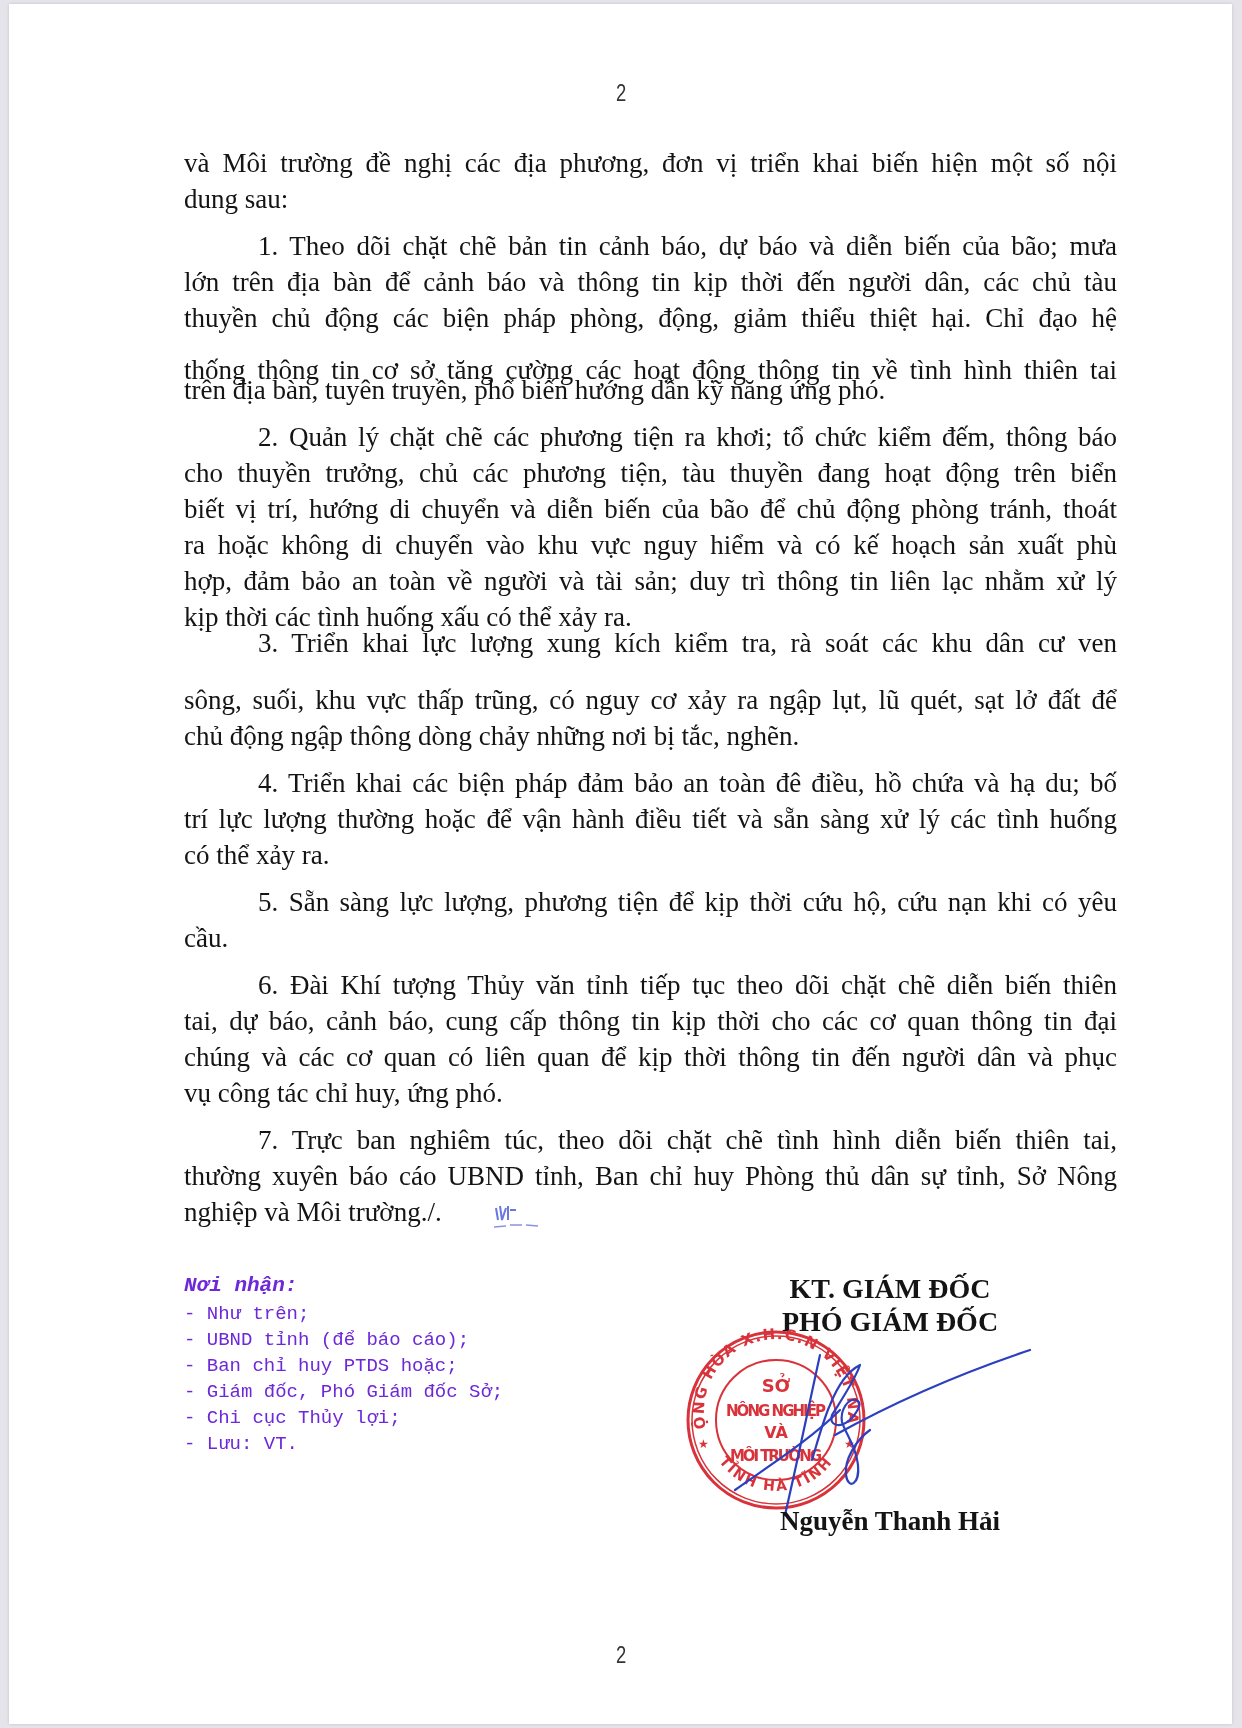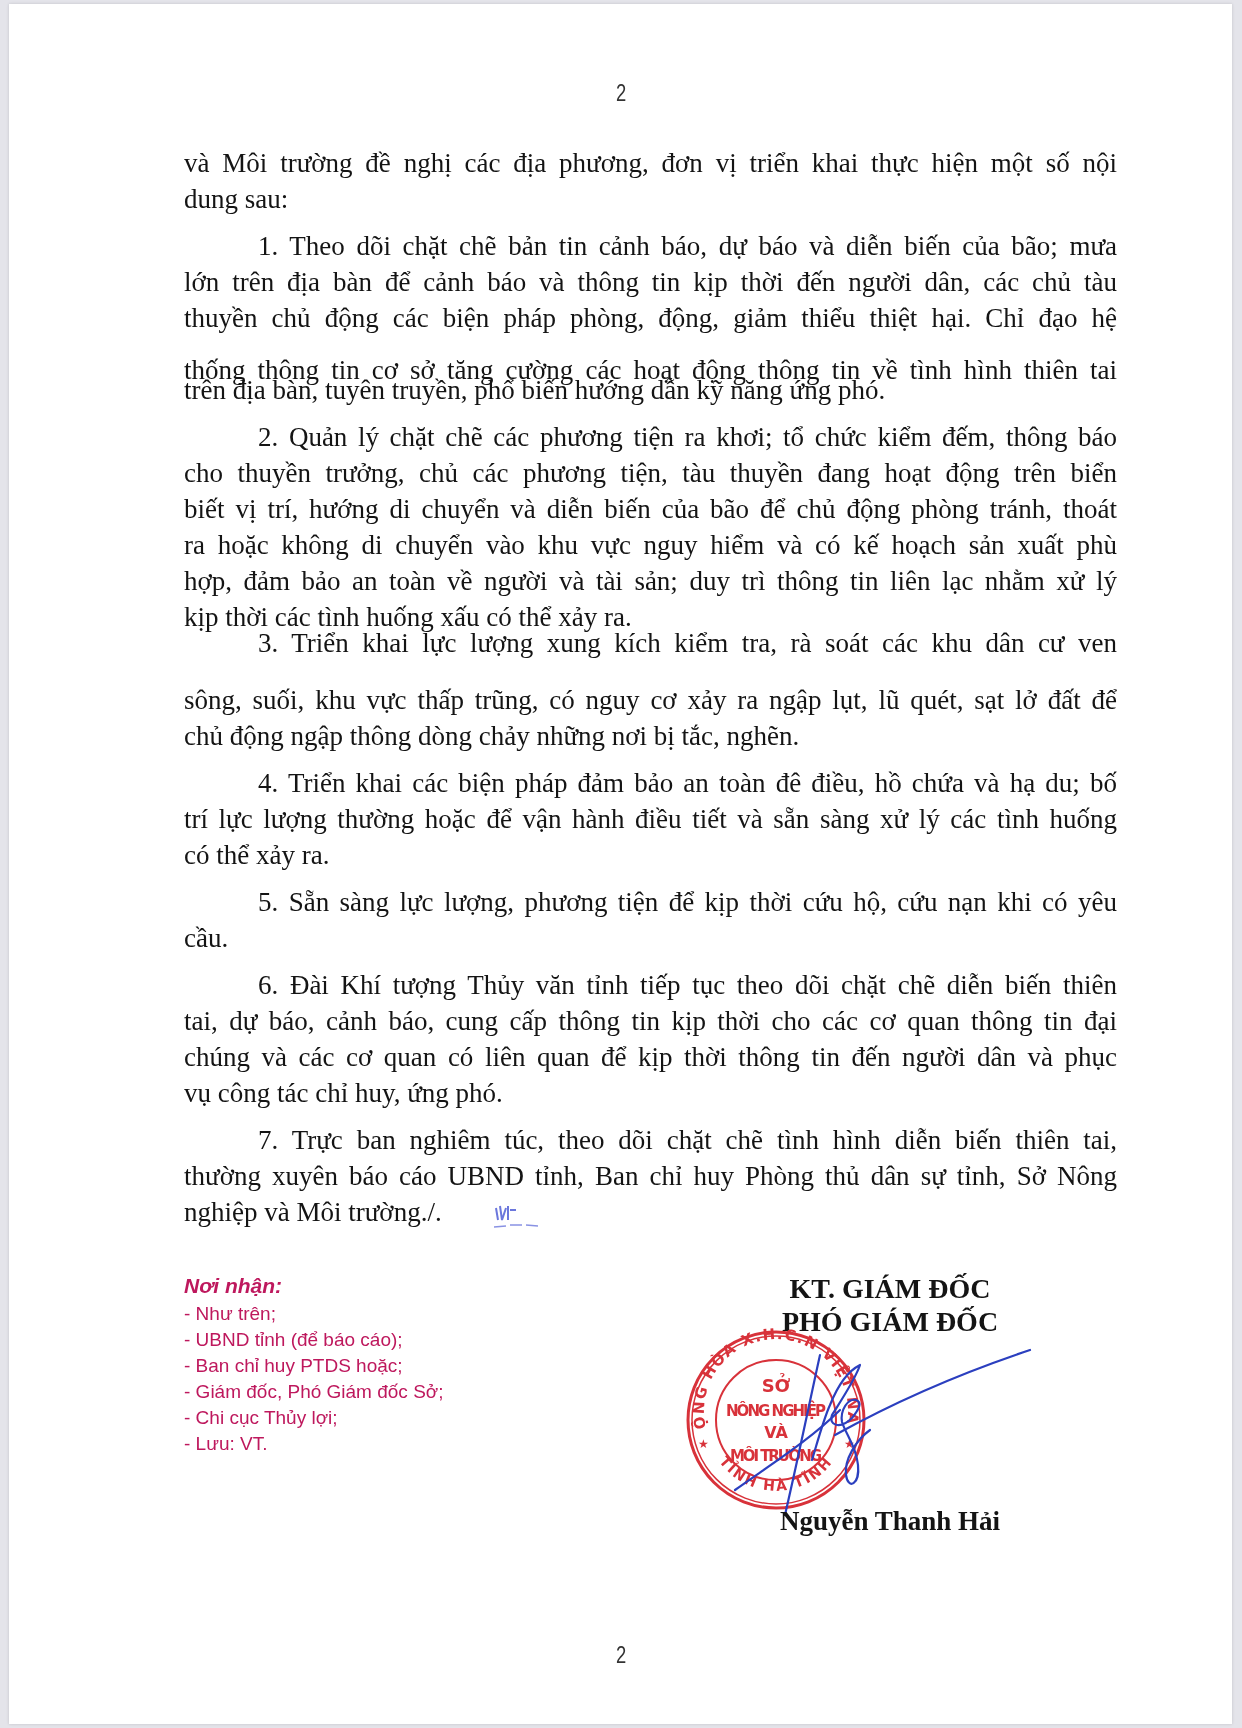--- a/index.html
+++ b/index.html
@@ -22,21 +22,21 @@
   }
   .line {
     position: absolute; left: 184px; width: 933px;
     font-size: 27px; line-height: 34px; height: 34px;
     white-space: nowrap; overflow: visible;
   }
   .line.just { text-align: justify; text-align-last: justify; white-space: normal; }
   .line.indent { left: 258px; width: 859px; }
   .recip {
     position: absolute; left: 184px; font-size: 19px; line-height: 26px;
-    font-family: Liberation Sans, sans-serif; color: #be185d;
+    font-family: Liberation Mono, monospace; color: #6d28d9;
   }
   .recip-title { font-weight: bold; font-style: italic; font-size: 21px; }
   .sig-title {
     position: absolute; left: 760px; width: 260px; text-align: center;
     font-weight: bold; font-size: 28px; line-height: 32px;
   }
   .sig-name {
     position: absolute; left: 760px; width: 260px; text-align: center;
     font-weight: bold; font-size: 27px; line-height: 32px;
   }
@@ -45,21 +45,21 @@
   .initial { position: absolute; left: 492px; top: 1200px; width: 50px; height: 32px; }
 </style>
 </head>
 <body>
 
 <div class="page"></div>
 
 <div class="pagenum" style="top:80px">2</div>
 
 <div id="body-lines">
-    <div class="line just" style="top: 146px;">và Môi trường đề nghị các địa phương, đơn vị triển khai thực hiện một số nội</div>
+    <div class="line just" style="top: 146px;">và Môi trường đề nghị các địa phương, đơn vị triển khai biến hiện một số nội</div>
     <div class="line" style="top: 182px;">dung sau:</div>
     <div class="line just indent" style="top: 229px;">1. Theo dõi chặt chẽ bản tin cảnh báo, dự báo và diễn biến của bão; mưa</div>
     <div class="line just" style="top: 265px;">lớn trên địa bàn để cảnh báo và thông tin kịp thời đến người dân, các chủ tàu</div>
     <div class="line just" style="top: 301px;">thuyền chủ động các biện pháp phòng, động, giảm thiểu thiệt hại. Chỉ đạo hệ</div>
     <div class="line just" style="top: 337px; margin-top: 16px;">thống thông tin cơ sở tăng cường các hoạt động thông tin về tình hình thiên tai</div>
     <div class="line" style="top: 373px;">trên địa bàn, tuyên truyền, phổ biến hướng dẫn kỹ năng ứng phó.</div>
     <div class="line just indent" style="top: 420px;">2. Quản lý chặt chẽ các phương tiện ra khơi; tổ chức kiểm đếm, thông báo</div>
     <div class="line just" style="top: 456px;">cho thuyền trưởng, chủ các phương tiện, tàu thuyền đang hoạt động trên biển</div>
     <div class="line just" style="top: 492px;">biết vị trí, hướng di chuyển và diễn biến của bão để chủ động phòng tránh, thoát</div>
     <div class="line just" style="top: 528px;">ra hoặc không di chuyển vào khu vực nguy hiểm và có kế hoạch sản xuất phù</div>

